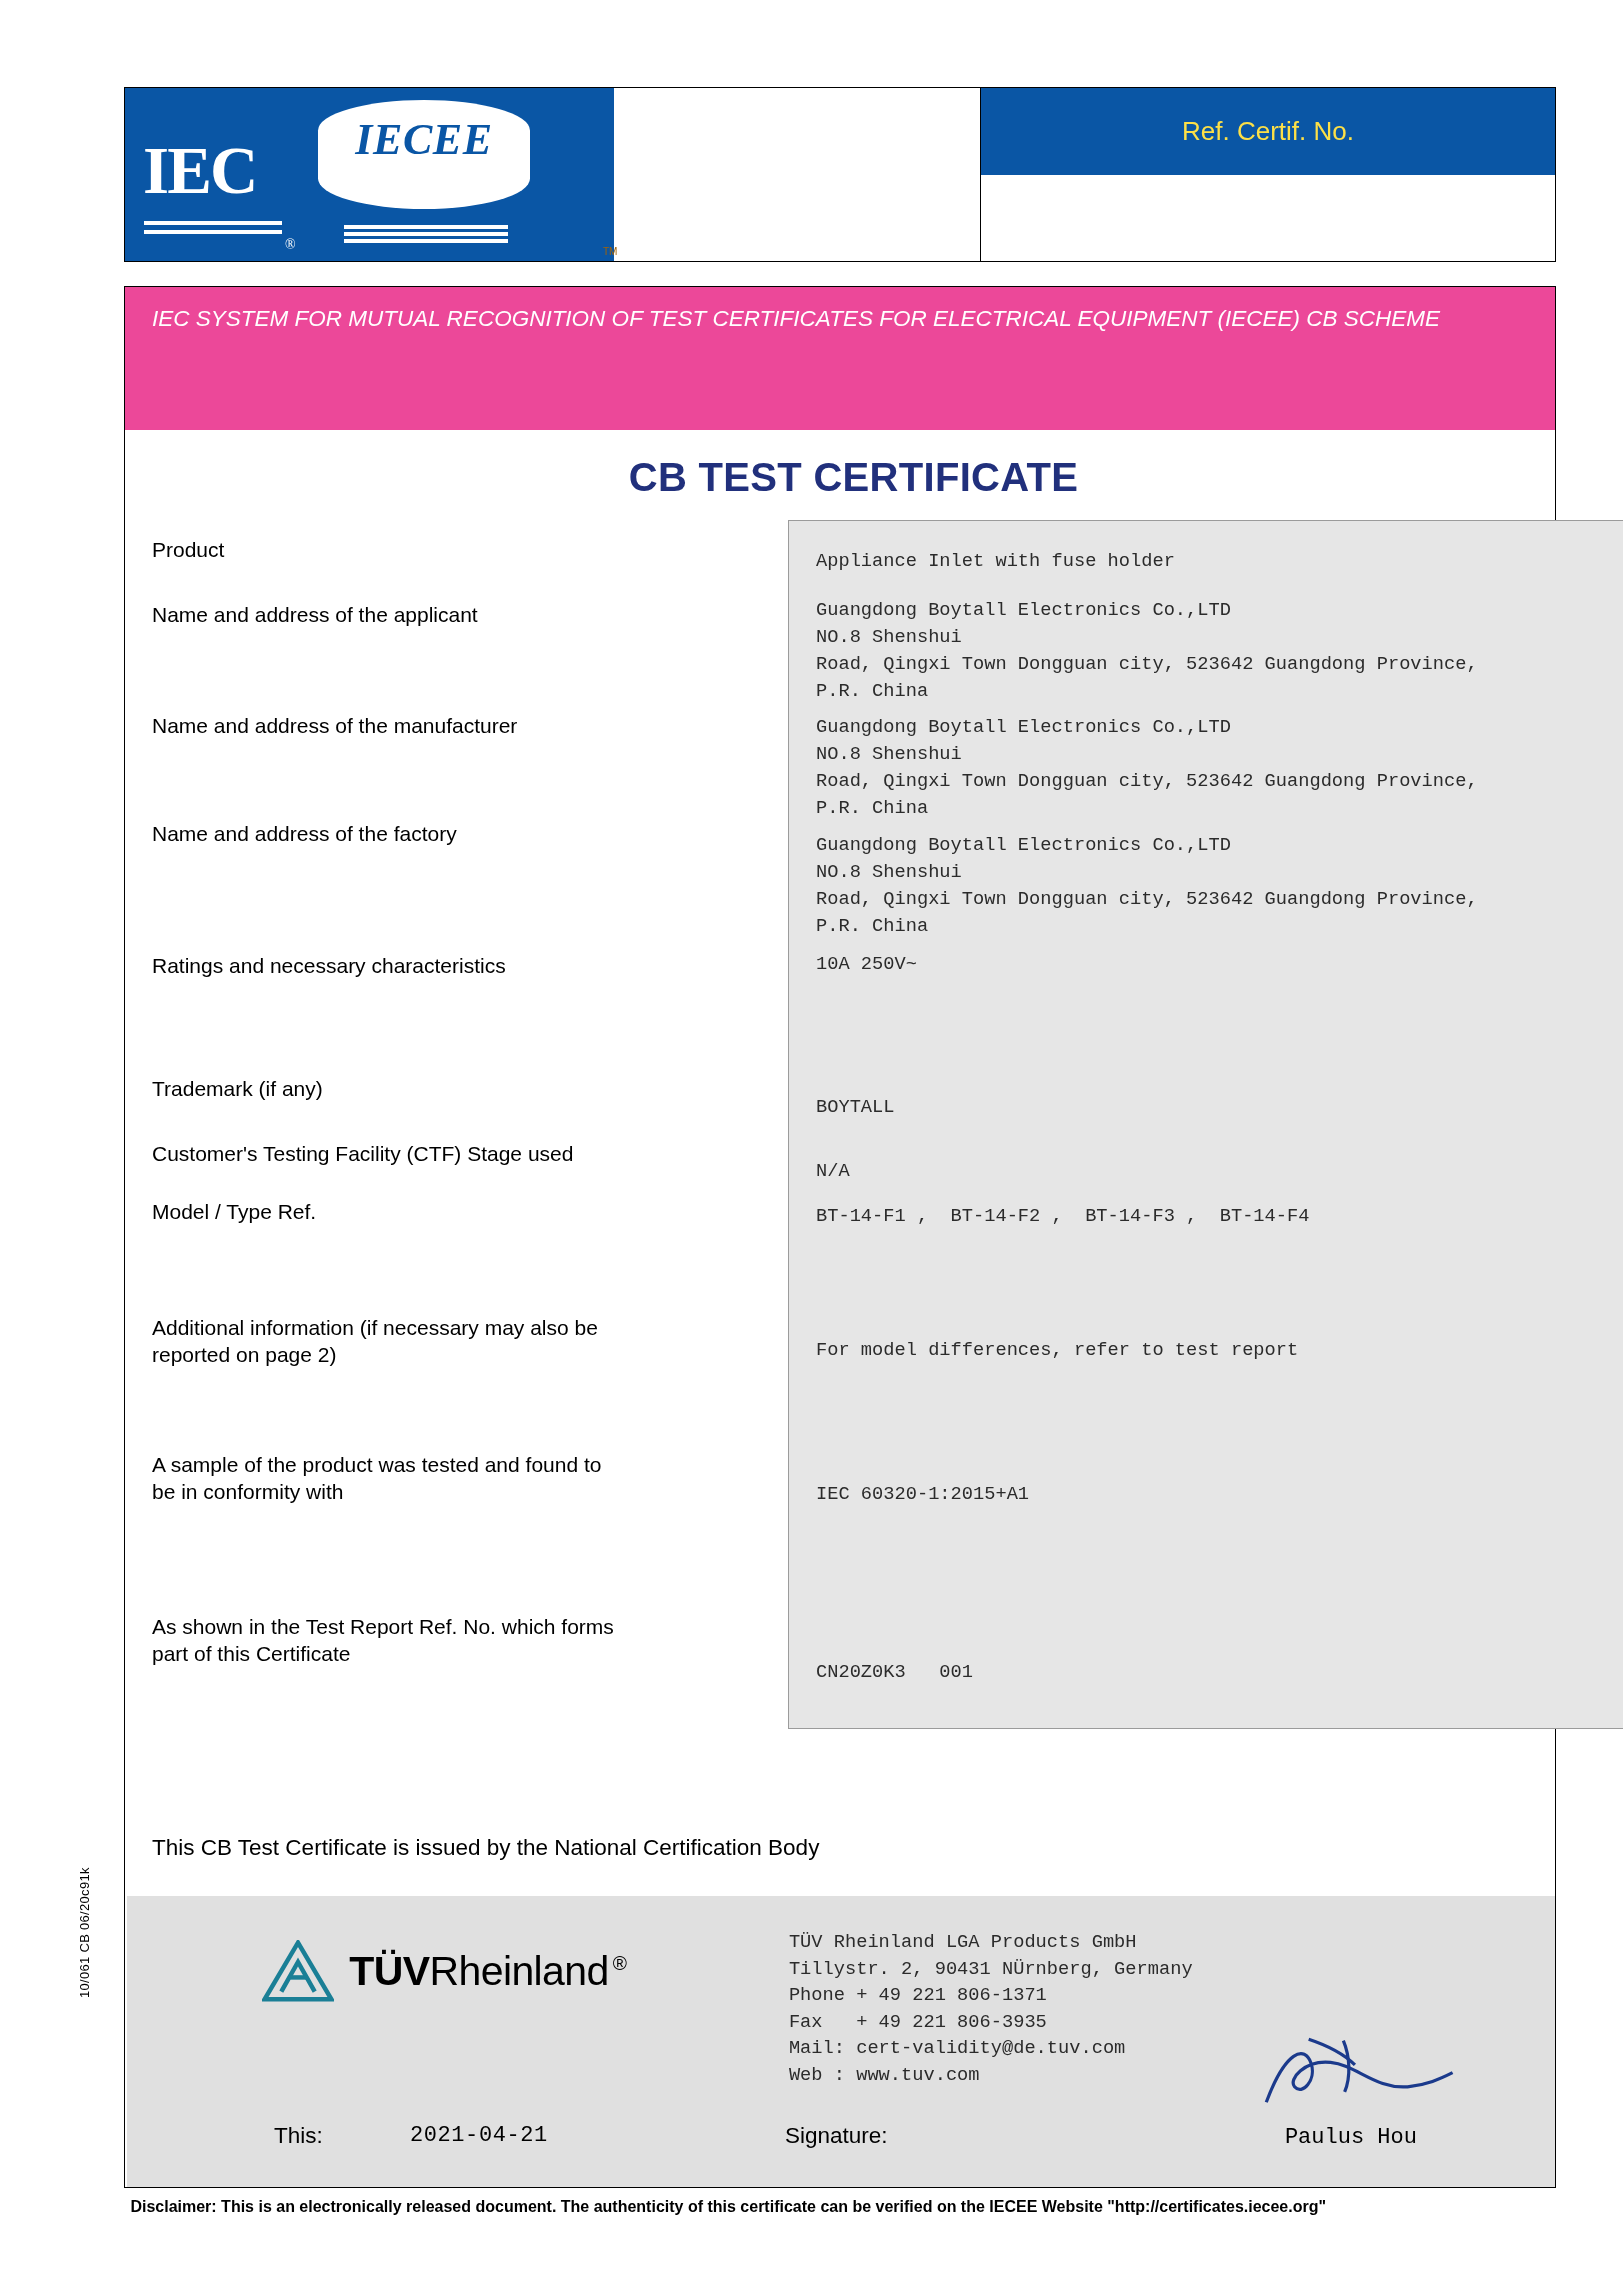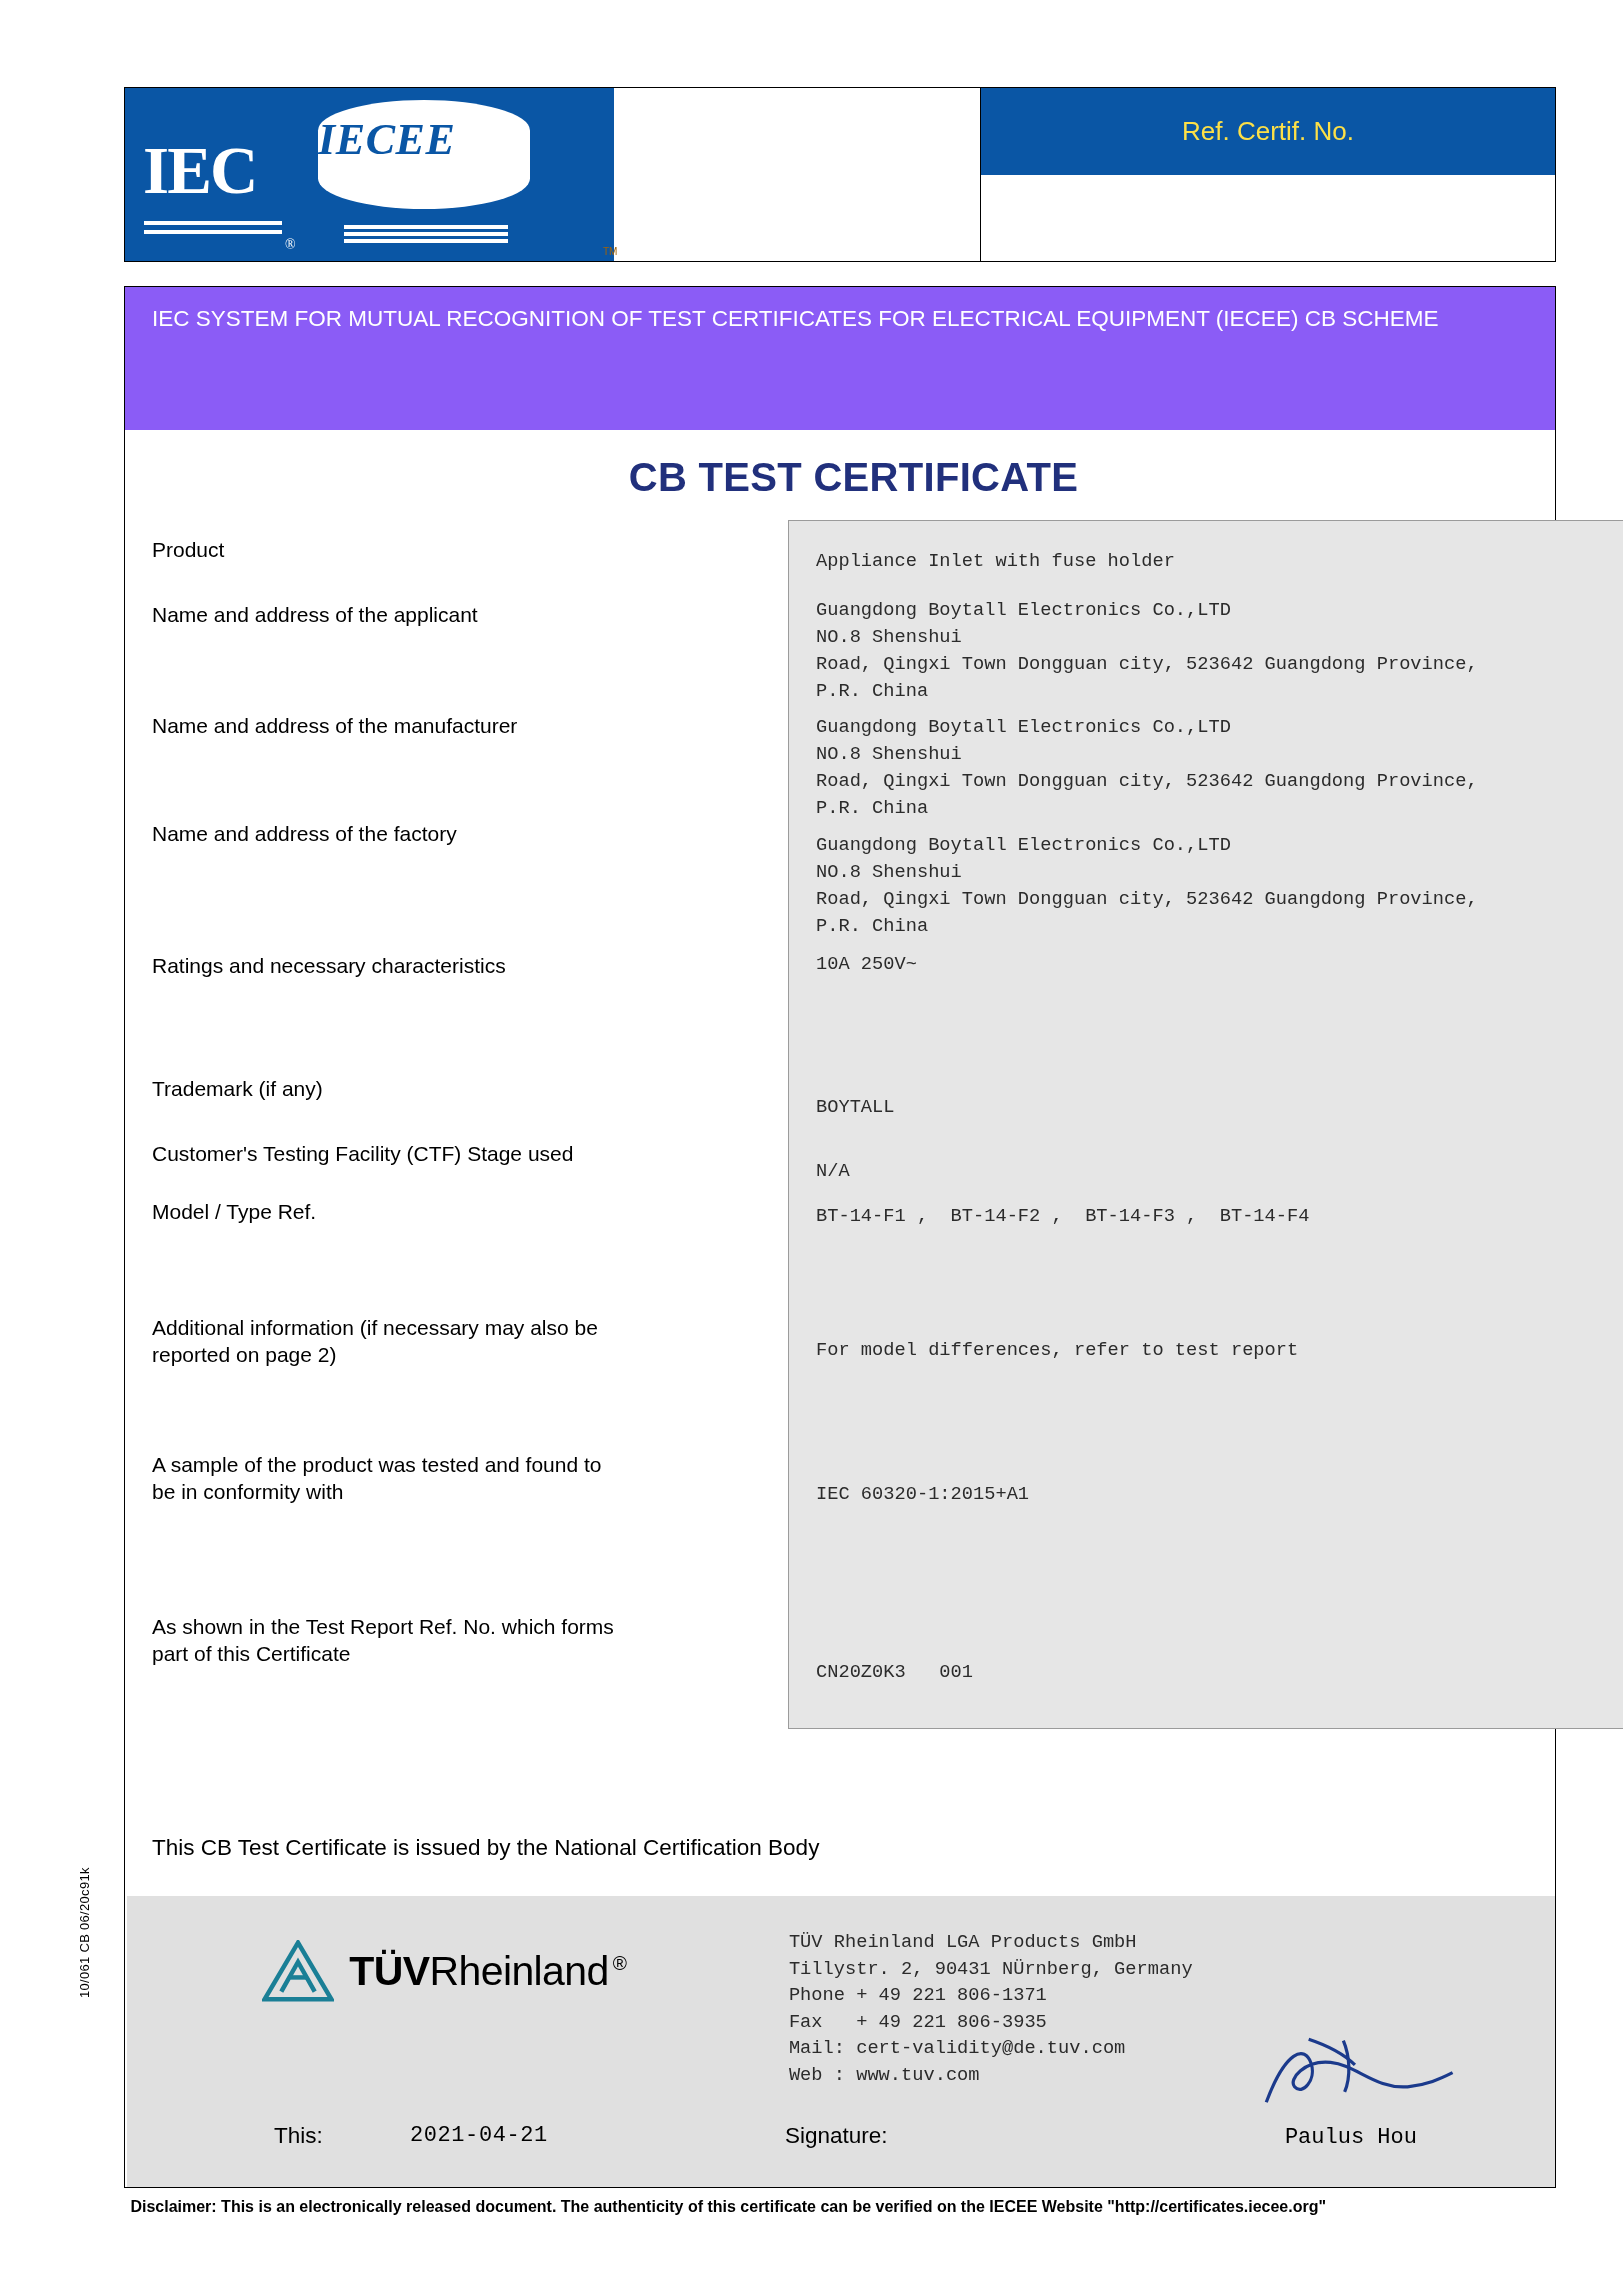--- a/index.html
+++ b/index.html
@@ -84,20 +84,21 @@
   .iecee-box {
     position: absolute;
     left: 193px;
     top: 11.6px;
     width: 212px;
     height: 109px;
     background: #fff;
     border-radius: 50% / 28%;
     display: flex;
     align-items: flex-start;
+    justify-content: center;
     overflow: hidden;
   }
   .iecee-text {
     color: #0a56a5;
     font-family: "Liberation Serif", serif;
     font-weight: bold;
     font-style: italic;
     font-size: 44px;
     letter-spacing: 0.6px;
     margin-top: 14px;
@@ -157,27 +158,28 @@
     position: absolute;
     left: 124px;
     top: 286px;
     width: 1432px;
     height: 1902px;
     border: 1.9px solid #000;
     box-sizing: border-box;
     background: #fff;
   }
   .scheme-band {
-    background: #8b5cf6;
+    background: #ec4899;
     color: #fff;
     padding: 16.7px 27px 19.3px 27px;
     font-size: 22.5px;
     line-height: 1.32;
     box-sizing: border-box;
     height: 143px;
+    font-style: italic;
   }
   .cb-title {
     color: #21307c;
     font-size: 40px;
     font-weight: bold;
     letter-spacing: 0.3px;
     padding: 24.5px 0 0 27px;
     text-align: center;
   }
 

